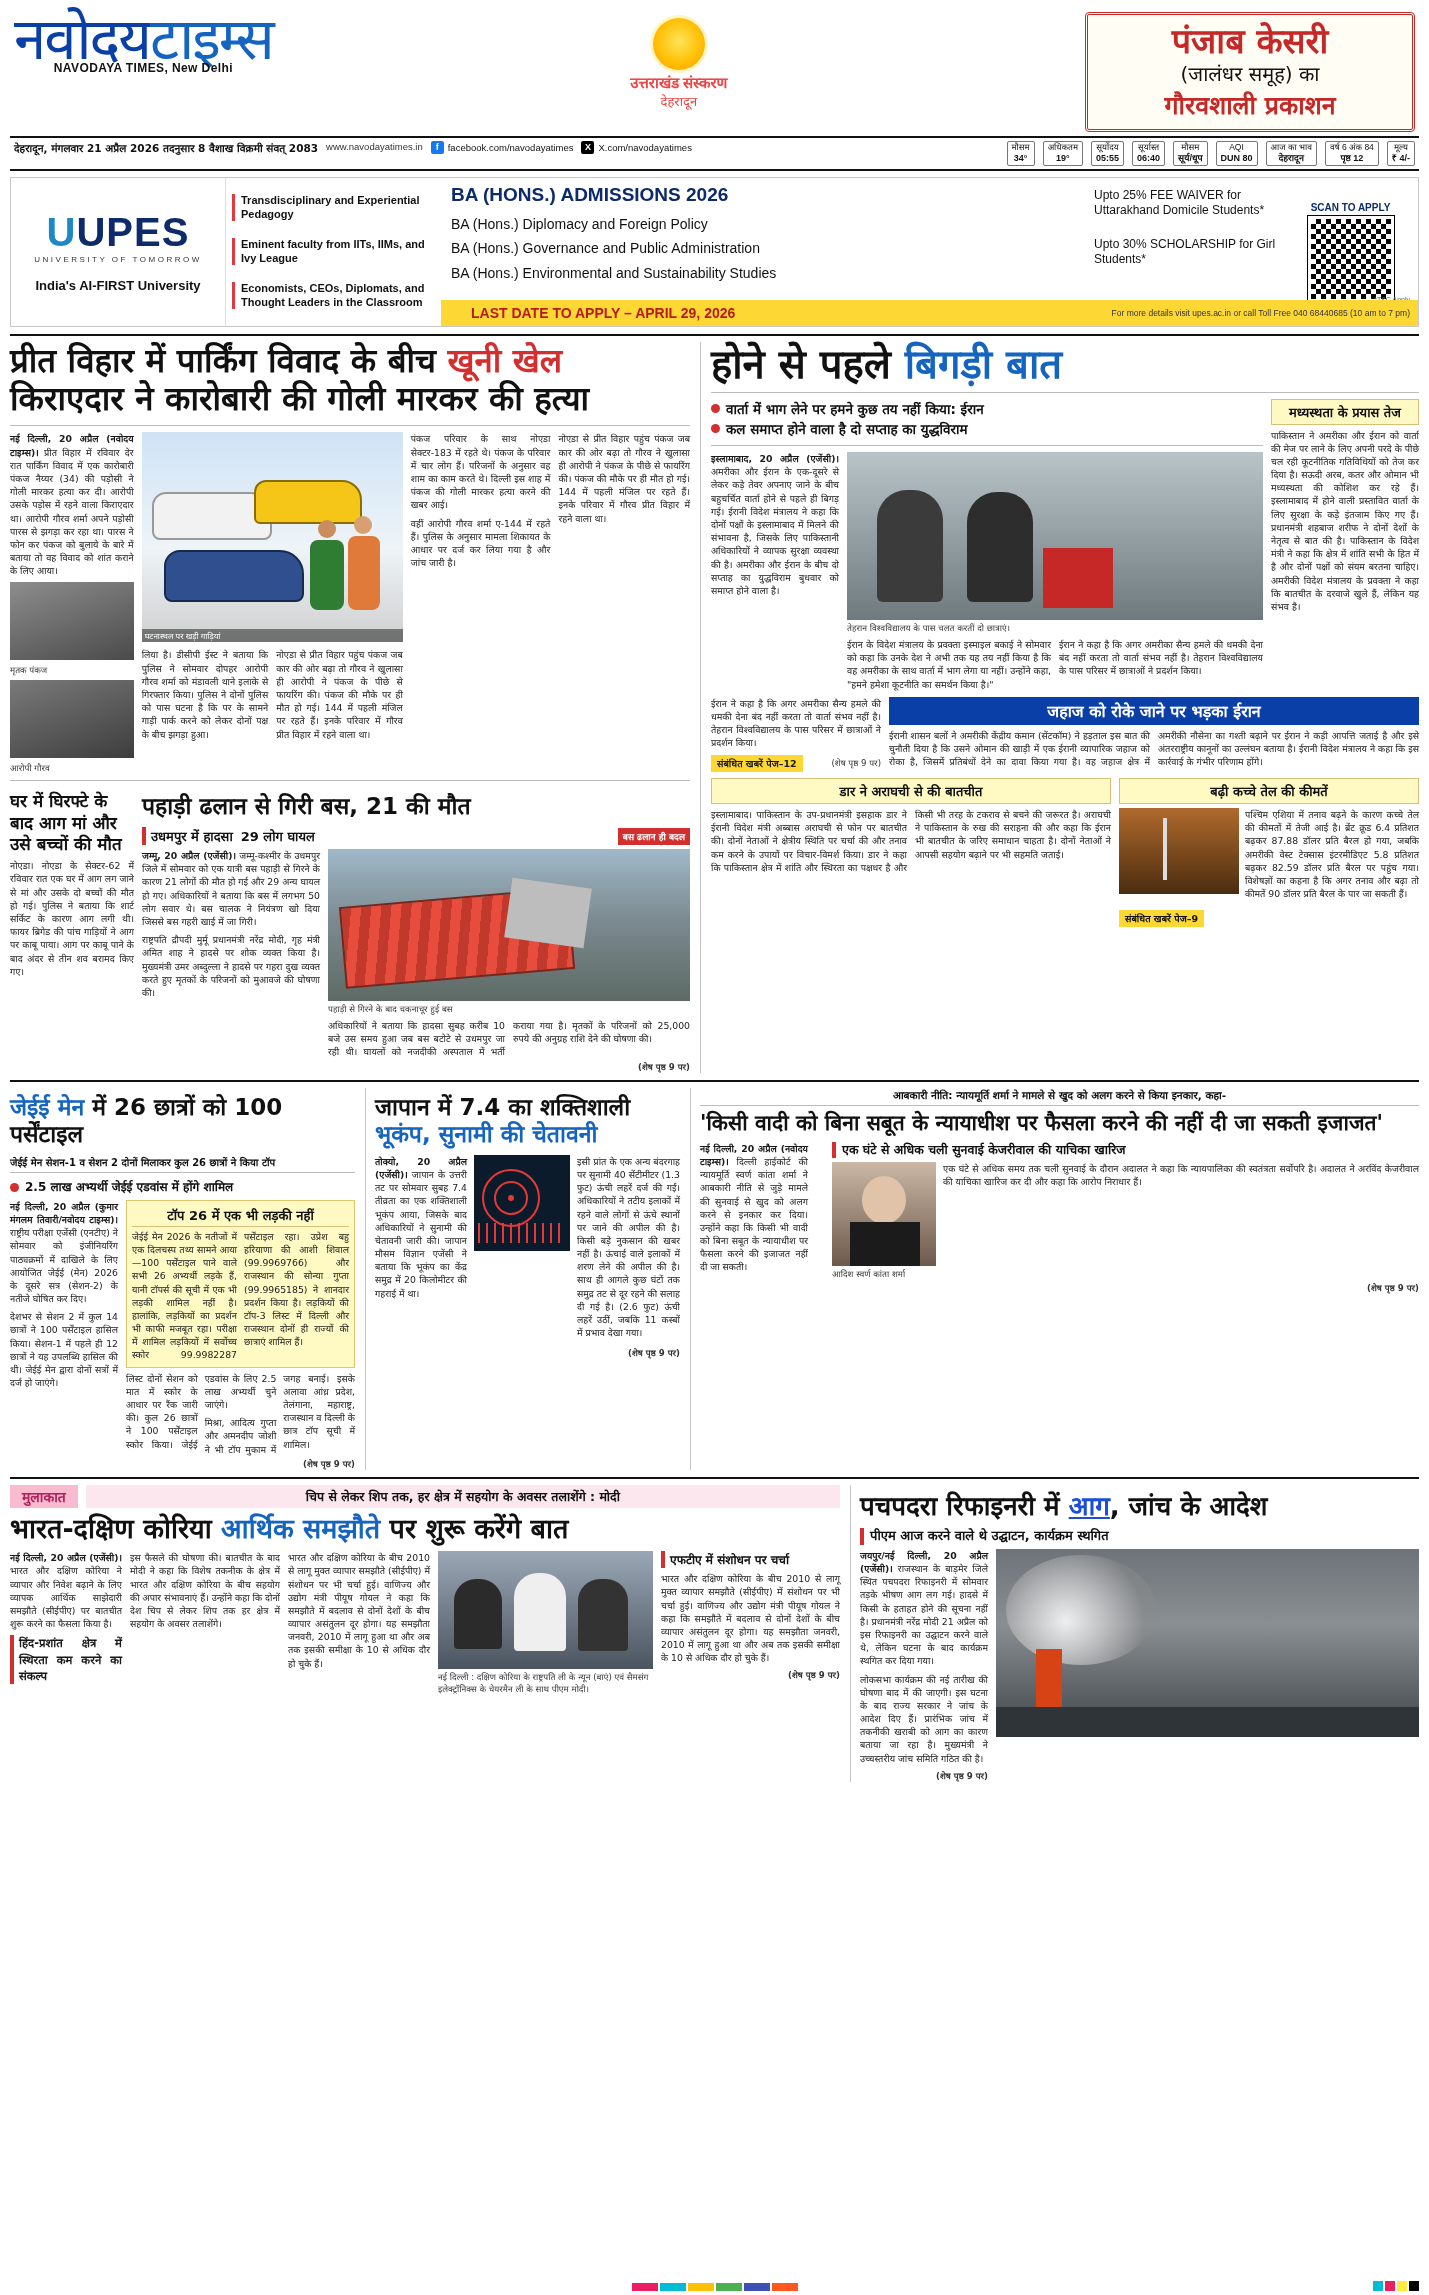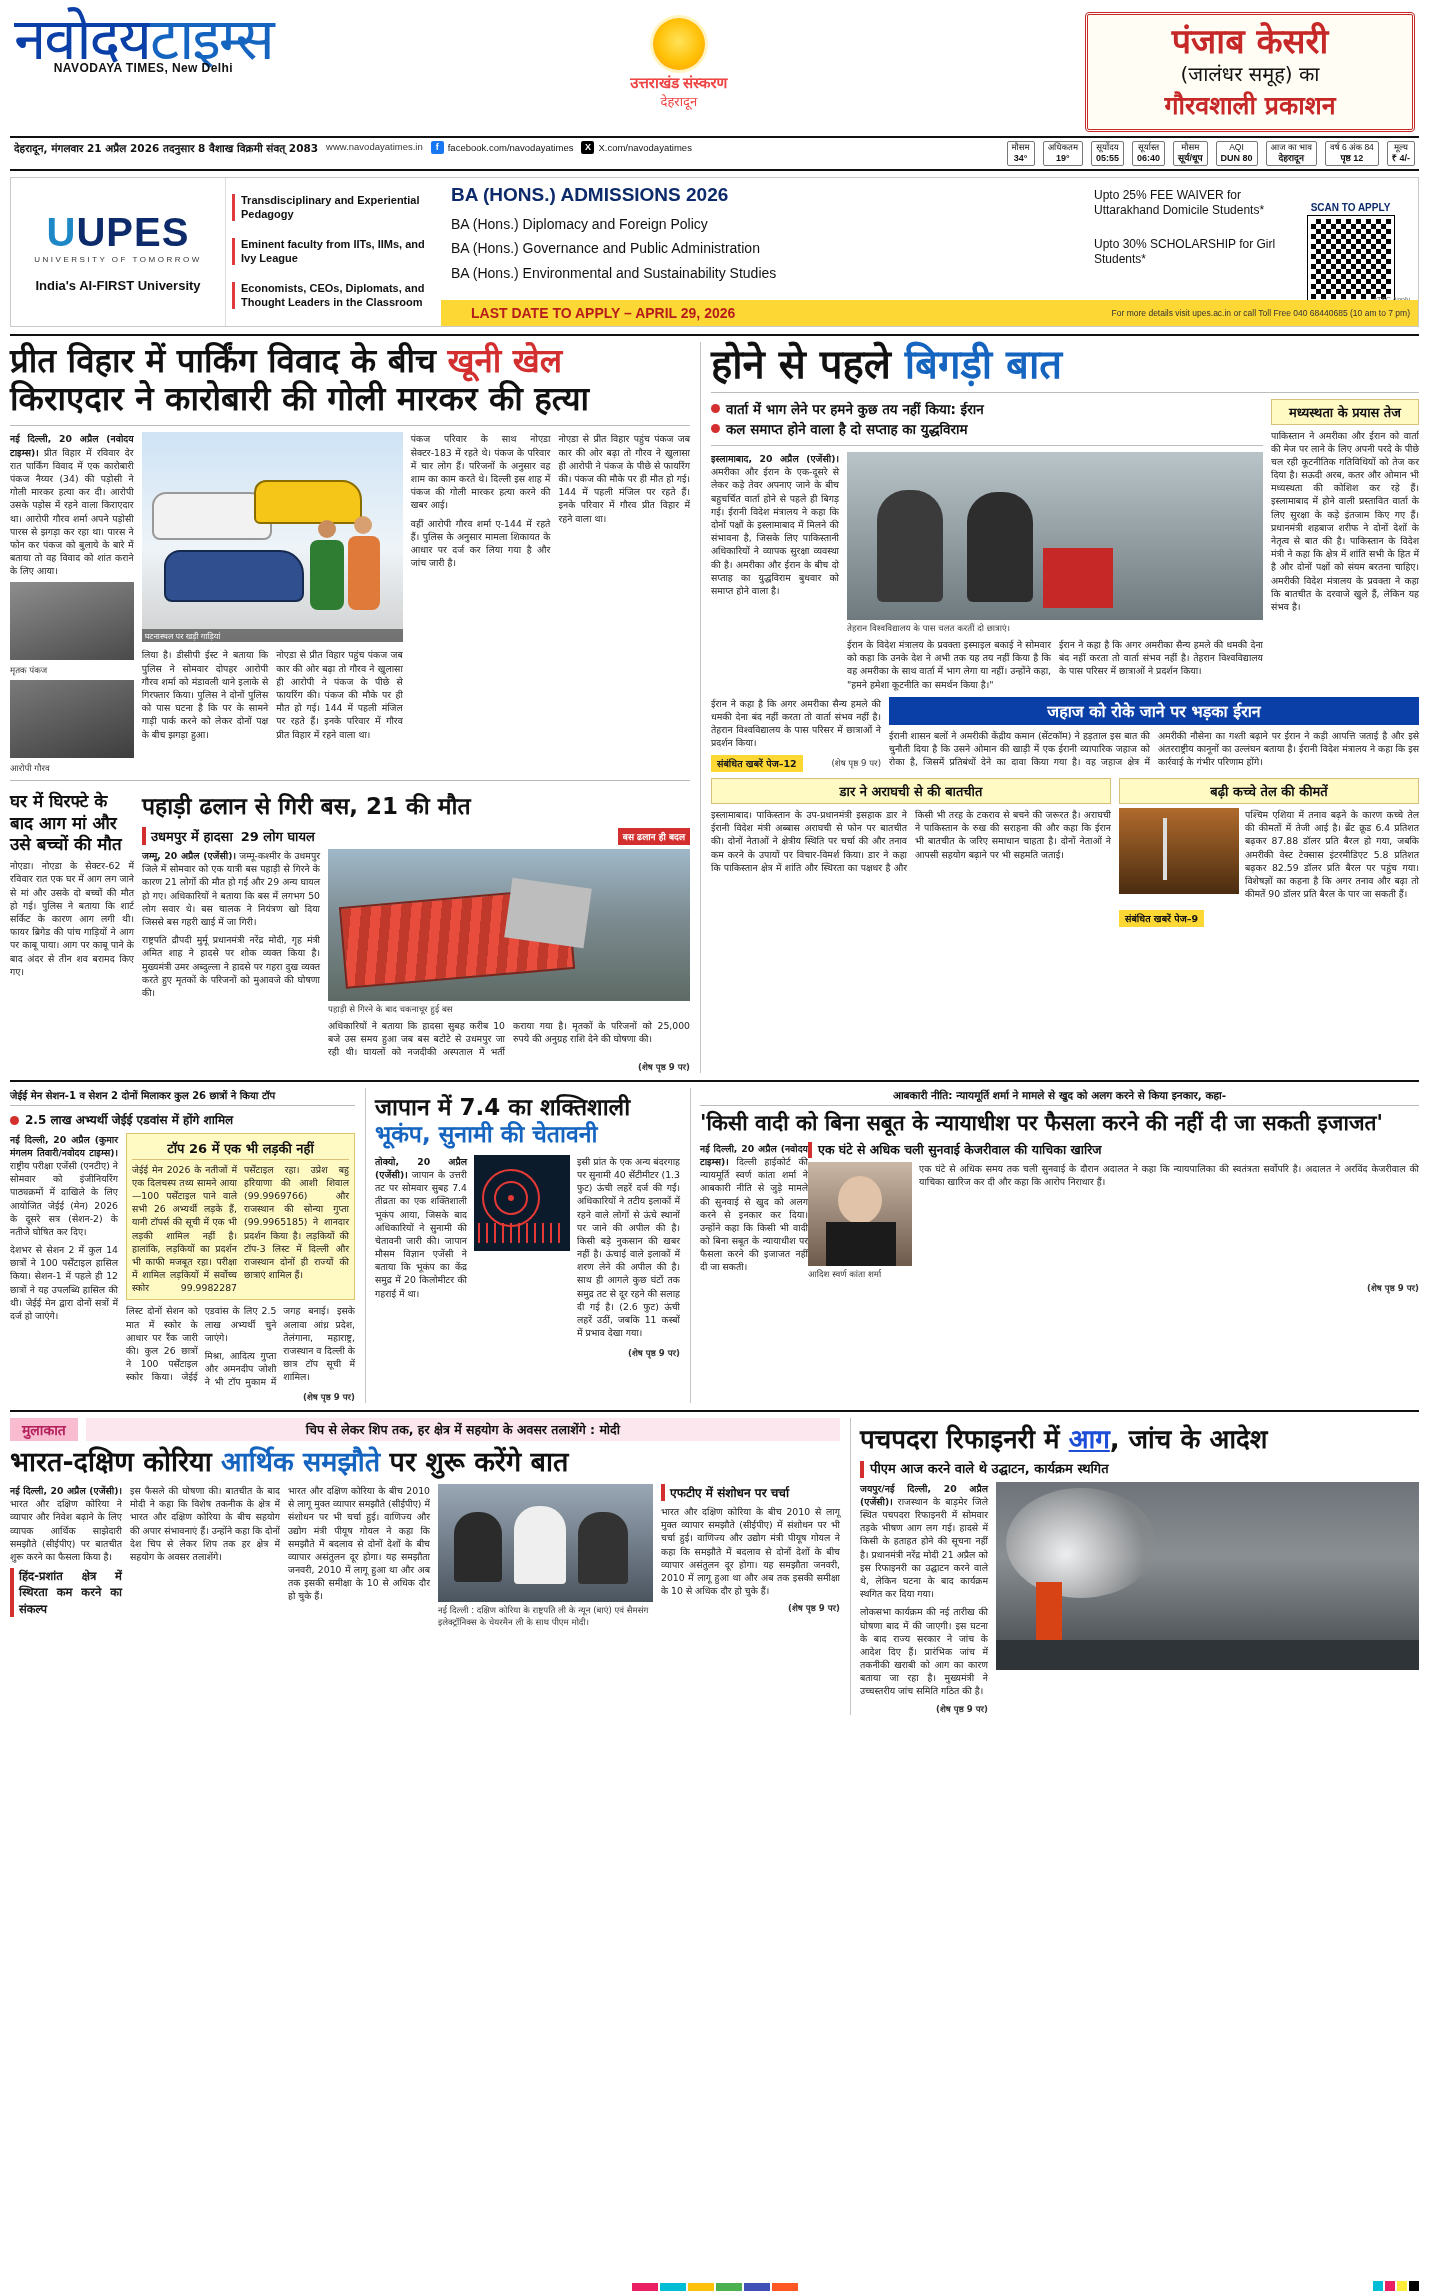--- a/index.html
+++ b/index.html
@@ -388,20 +388,23 @@
         </div>
       </div>
     </div>
   </div>
 
   <div class="rule"></div>
 
   <div class="cols">
 
     <div style="width:345px;">
+      <h2 class="sub">
+        <span class="jee-blue">जेईई मेन</span><span> में 26 छात्रों को 100 पर्सेंटाइल</span>
+      </h2>
       <div style="font-family:'DejaVu Sans',sans-serif; font-size:10px; font-weight:bold; border-bottom:1px solid #bbb; padding-bottom:3px;">जेईई मेन सेशन-1 व सेशन 2 दोनों मिलाकर कुल 26 छात्रों ने किया टॉप</div>
       <div style="display:flex; gap:6px; margin-top:5px; align-items:flex-start;">
         <span class="dot"></span>
         <span style="font-family:'DejaVu Sans',sans-serif; font-size:12px; font-weight:bold;">2.5 लाख अभ्यर्थी जेईई एडवांस में होंगे शामिल</span>
       </div>
       <div style="display:flex; gap:8px; margin-top:5px;">
         <div style="width:108px;" class="body-txt">
           <p><span class="lead">नई दिल्ली, 20 अप्रैल (कुमार मंगलम तिवारी/नवोदय टाइम्स)।</span>
              <span>राष्ट्रीय परीक्षा एजेंसी (एनटीए) ने सोमवार को इंजीनियरिंग पाठ्यक्रमों में दाखिले के लिए आयोजित जेईई (मेन) 2026 के दूसरे सत्र (सेशन-2) के नतीजे घोषित कर दिए।</span></p>
           <p>देशभर से सेशन 2 में कुल 14 छात्रों ने 100 पर्सेंटाइल हासिल किया। सेशन-1 में पहले ही 12 छात्रों ने यह उपलब्धि हासिल की थी। जेईई मेन द्वारा दोनों सत्रों में दर्ज हो जाएंगे।</p>
@@ -446,21 +449,21 @@
           </div>
         </div>
         <div class="cap" style="text-align:right; margin-top:3px;"><b>(शेष पृष्ठ 9 पर)</b></div>
       </div>
     </div>
 
     <div style="flex:1;" class="vdiv">
       <div style="padding-left:9px;">
         <div style="font-family:'DejaVu Sans',sans-serif; font-size:10.5px; font-weight:bold; text-align:center; border-bottom:1px solid #bbb; padding-bottom:3px;">आबकारी नीति: न्यायमूर्ति शर्मा ने मामले से खुद को अलग करने से किया इनकार, कहा-</div>
         <h2 class="sub" style="margin-top:5px; font-size:21px;">'किसी वादी को बिना सबूत के न्यायाधीश पर फैसला करने की नहीं दी जा सकती इजाजत'</h2>
-        <div style="display:flex; gap:0; margin-top:4px;">
+        <div style="display:flex; gap:24px; margin-top:4px;">
           <div style="width:108px;" class="body-txt">
             <p><span class="lead">नई दिल्ली, 20 अप्रैल (नवोदय टाइम्स)।</span>
                <span>दिल्ली हाईकोर्ट की न्यायमूर्ति स्वर्ण कांता शर्मा ने आबकारी नीति से जुड़े मामले की सुनवाई से खुद को अलग करने से इनकार कर दिया। उन्होंने कहा कि किसी भी वादी को बिना सबूत के न्यायाधीश पर फैसला करने की इजाजत नहीं दी जा सकती।</span></p>
           </div>
           <div style="flex:1;">
             <div style="border-left:4px solid #d32f2f; padding-left:6px; font-family:'DejaVu Sans',sans-serif; font-size:12.5px; font-weight:bold; line-height:1.3;">एक घंटे से अधिक चली सुनवाई केजरीवाल की याचिका खारिज</div>
             <div style="display:flex; gap:7px; margin-top:4px;">
               <div style="width:104px;">
                 <div class="photo" style="height:104px;">
                   <div style="position:absolute;inset:0;background:linear-gradient(180deg,#cbb7a5,#6d5a4c);"></div>

